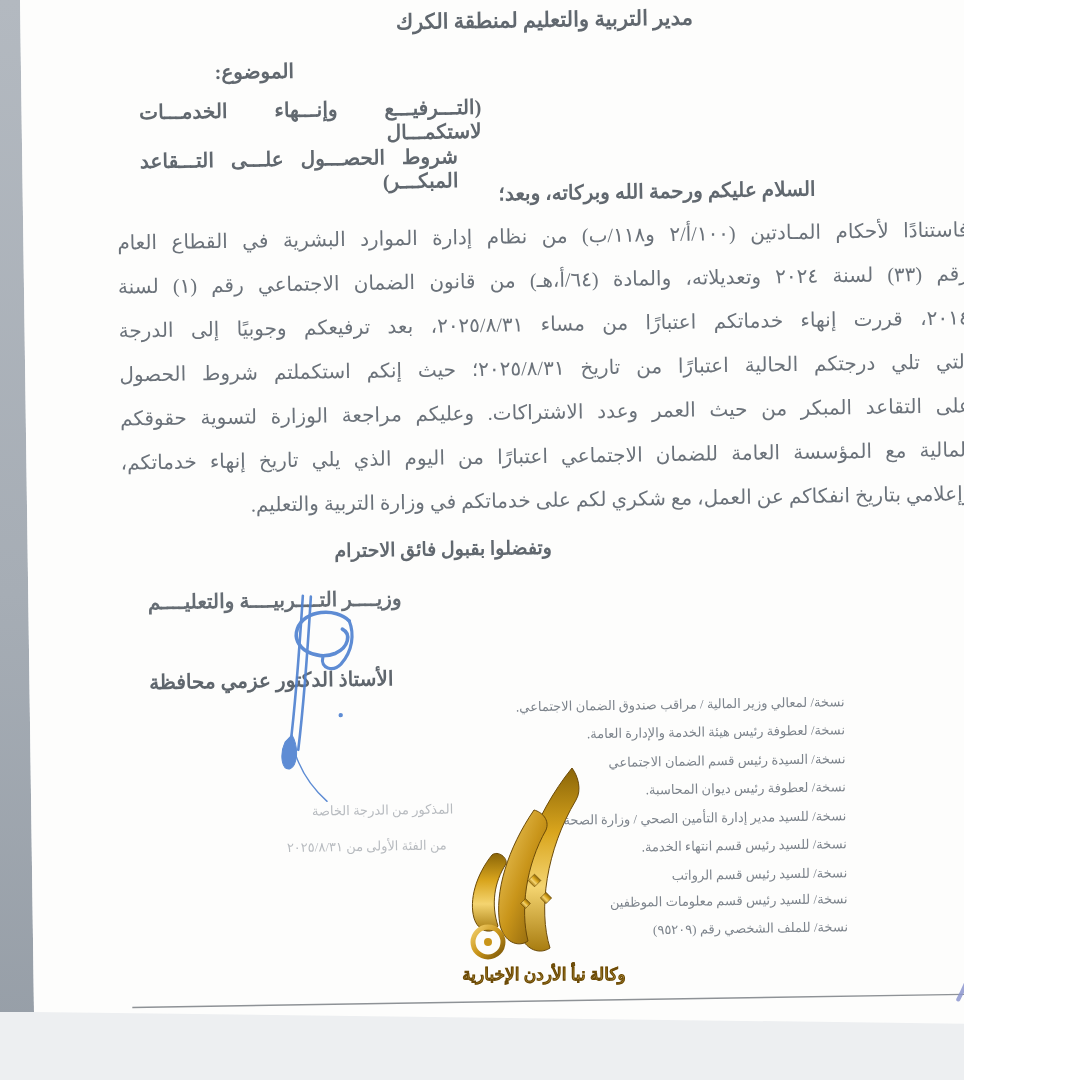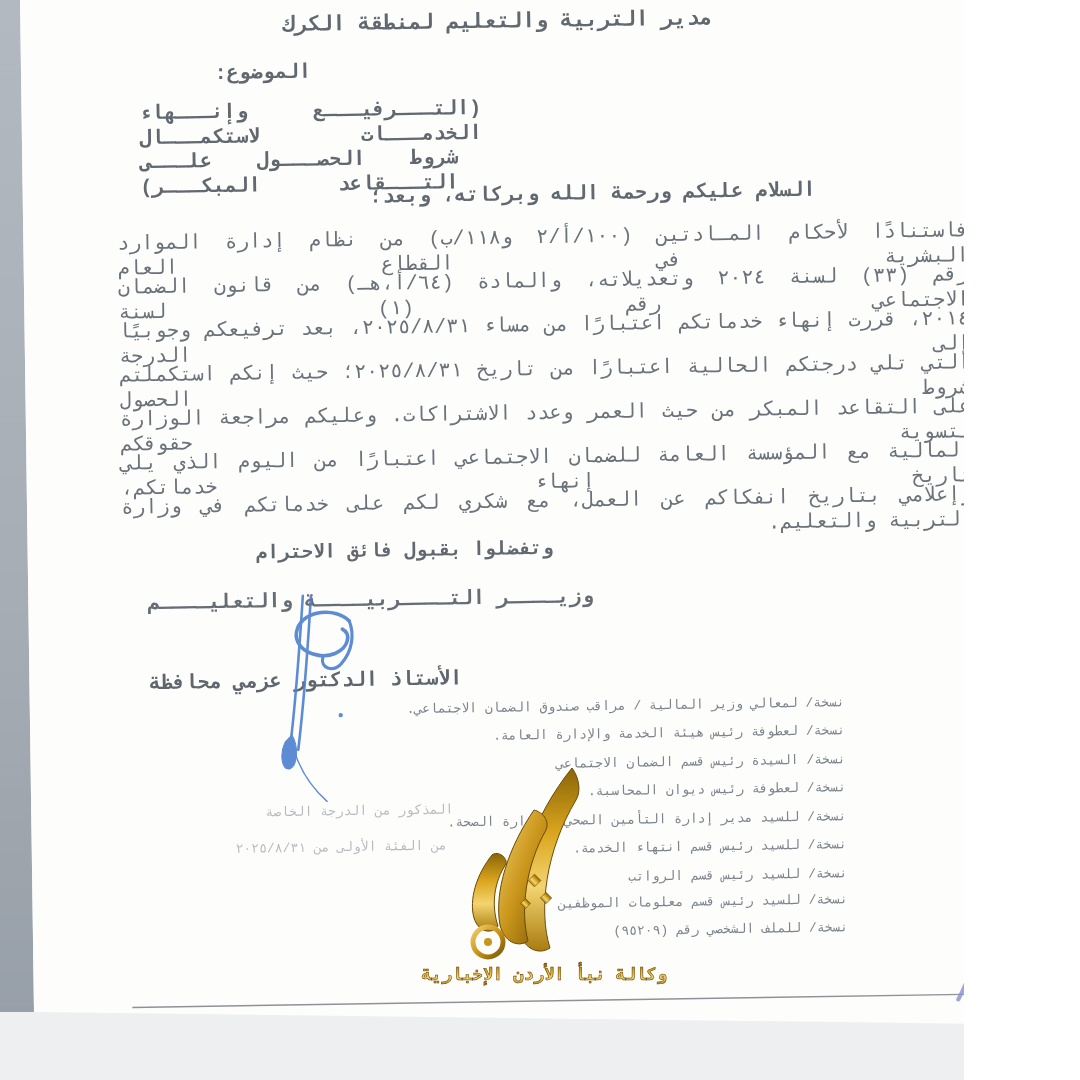--- a/index.html
+++ b/index.html
@@ -1,19 +1,19 @@
 <!DOCTYPE html>
 <html lang="ar"><head>
 <meta charset="utf-8">
 <style>
   html,body{margin:0;padding:0;}
   .scene{
     position:relative;width:964px;height:1080px;overflow:hidden;
     background:#edeff1;
-    font-family:Liberation Mono, monospace;
+    font-family:Liberation Serif, serif;
   }
   .edge-left{
     position:absolute;inset:0;
     clip-path:polygon(0px 0px,20px 0px,34px 1012px,0px 1012px);
     background:linear-gradient(180deg,#b3b9c0 0%,#a6adb5 55%,#959da6 100%);
   }
   .edge-right{
     position:absolute;inset:0;
     clip-path:polygon(1062px 0px,1080px 0px,1080px 1028px,1072px 1025px);
     background:linear-gradient(180deg,#cfd4d9 0%,#c6ccd2 100%);

